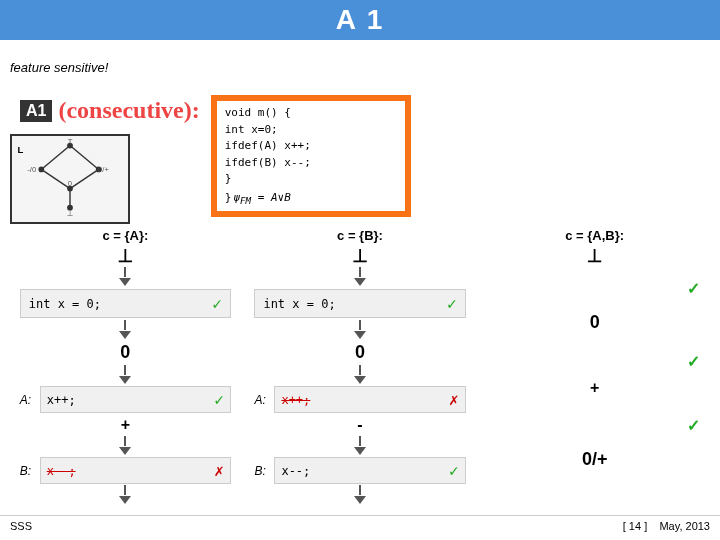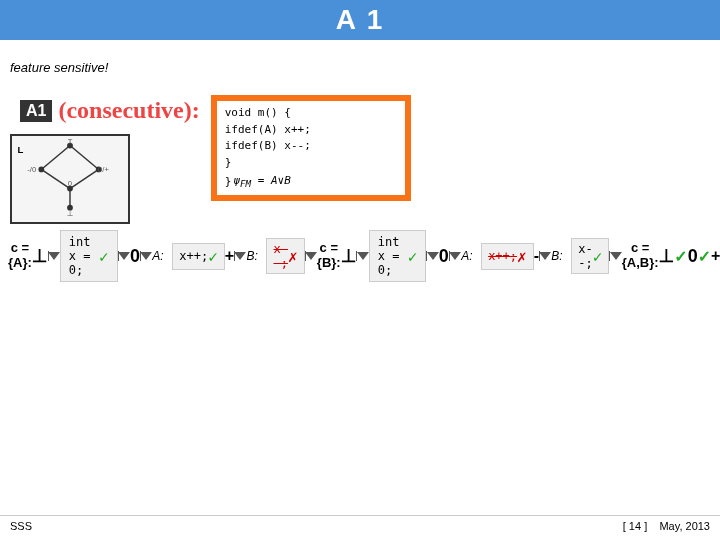--- a/index.html
+++ b/index.html
@@ -97,21 +97,21 @@
     
     #columns-area {
       display: flex;
       padding: 0 8px;
       gap: 0;
     }
 
     .column {
       flex: 1;
       display: flex;
-      flex-direction: row;
+      flex-direction: column;
       align-items: center;
       position: relative;
     }
 
     .column-header {
       font-weight: bold;
       font-size: 13px;
       margin-bottom: 2px;
       text-align: center;
     }
@@ -282,20 +282,21 @@
         <text x="60" y="52" text-anchor="middle" font-size="8" fill="#555">0</text>
         <text x="60" y="84" text-anchor="middle" font-size="8" fill="#555">⊥</text>
 
         <text x="5" y="18" font-size="10" font-weight="bold" fill="#000">L</text>
       </svg>
     </div>
   </div>
 
   <div id="code-box">
     <div>void m() {</div>
+    <div>  int x=0;</div>
     <div>  ifdef(A) x++;</div>
     <div>  ifdef(B) x--;</div>
     <div>}</div>
     <div class="psi-line">
       <span style="margin-right:2px;">}</span>
       <span class="psi-label">
         <span>ψ</span><sub>FM</sub>
         <span>= A∨B</span>
       </span>
     </div>

